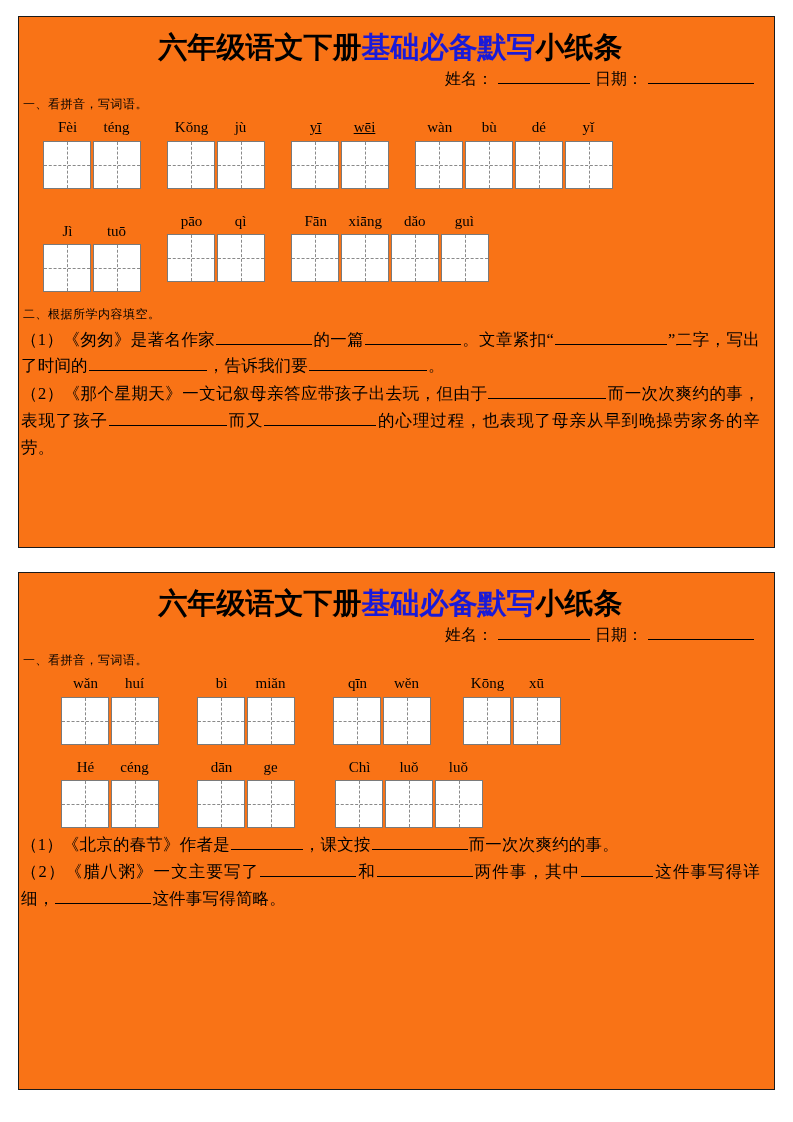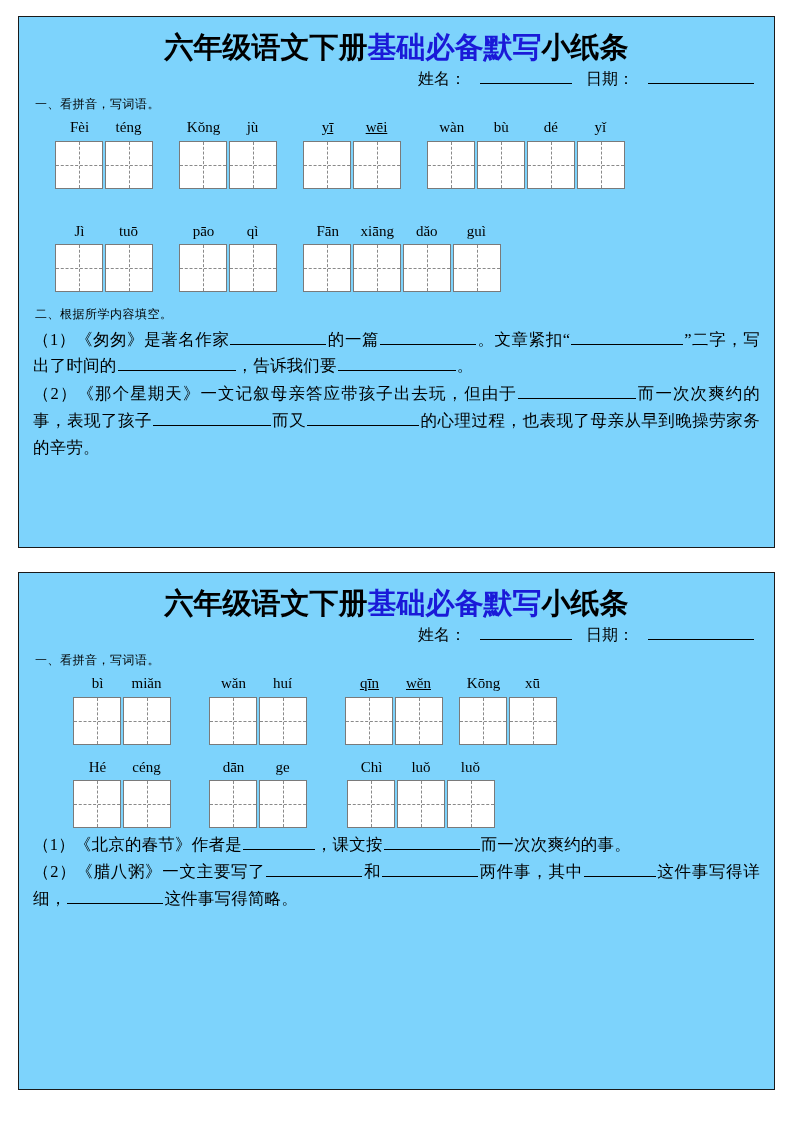--- a/index.html
+++ b/index.html
@@ -19,22 +19,22 @@
     height: 1122px;
     box-sizing: border-box;
     padding: 16px 18px;
     display: flex;
     flex-direction: column;
     gap: 24px;
   }
   .card {
     border: 1.5px solid #1a1a1a;
     box-sizing: border-box;
-    padding: 8px 14px 10px 14px;
-    background: #7dd3fc;
+    padding: 8px 14px 10px 2px;
+    background: #f97316;
   }
   .card-1 { height: 532px; }
   .card-2 { height: 518px; }
 
   
   .title {
     text-align: center;
     font-family: "DejaVu Sans", sans-serif;
     font-weight: bold;
     font-size: 29px;
@@ -45,21 +45,21 @@
   }
   .title .blue { color: #1a1ad8; }
   .title .black { color: #000000; }
 
   
   .namedate {
     display: flex;
     justify-content: flex-end;
     align-items: baseline;
     font-size: 16px;
-    gap: 14px;
+    gap: 5px;
     padding-right: 6px;
     margin-top: 4px;
     margin-bottom: 2px;
   }
   .nd-label { white-space: nowrap; }
   .nd-rule {
     display: inline-block;
     border-bottom: 1.4px solid #000;
     height: 13px;
   }
@@ -69,21 +69,21 @@
   
   .section-head {
     font-size: 12px;
     margin: 6px 0 2px 2px;
     letter-spacing: 0.5px;
   }
 
   
   .pin-row {
     display: flex;
-    align-items: flex-end;
+    align-items: center;
     margin: 2px 0 2px 0;
     padding-left: 22px;
   }
   .pin-row.r1 { margin-top: 4px; }
   .group {
     display: flex;
     flex-direction: column;
     align-items: center;
   }
   .pinyins {
@@ -267,39 +267,39 @@
       <span class="nd-rule name"></span>
       <span class="nd-label">日期：</span>
       <span class="nd-rule date"></span>
     </div>
 
     <div class="section-head">一、看拼音，写词语。</div>
 
     <div class="pin-row r1" style="padding-left:40px;">
       <div class="group" style="margin-right:38px;">
         <div class="pinyins">
+          <span>wǎn</span>
+          <span>huí</span>
+        </div>
+        <div class="cells">
+          <div class="cell"></div>
+          <div class="cell"></div>
+        </div>
+      </div>
+      <div class="group" style="margin-right:38px;">
+        <div class="pinyins">
           <span>bì</span>
           <span>miǎn</span>
         </div>
         <div class="cells">
           <div class="cell"></div>
           <div class="cell"></div>
         </div>
       </div>
-      <div class="group" style="margin-right:38px;">
-        <div class="pinyins">
-          <span>wǎn</span>
-          <span>huí</span>
-        </div>
-        <div class="cells">
-          <div class="cell"></div>
-          <div class="cell"></div>
-        </div>
-      </div>
-      <div class="group" style="margin-right:16px;text-decoration:underline;">
+      <div class="group" style="margin-right:32px;">
         <div class="pinyins">
           <span>qīn</span>
           <span>wěn</span>
         </div>
         <div class="cells">
           <div class="cell"></div>
           <div class="cell"></div>
         </div>
       </div>
       <div class="group">

